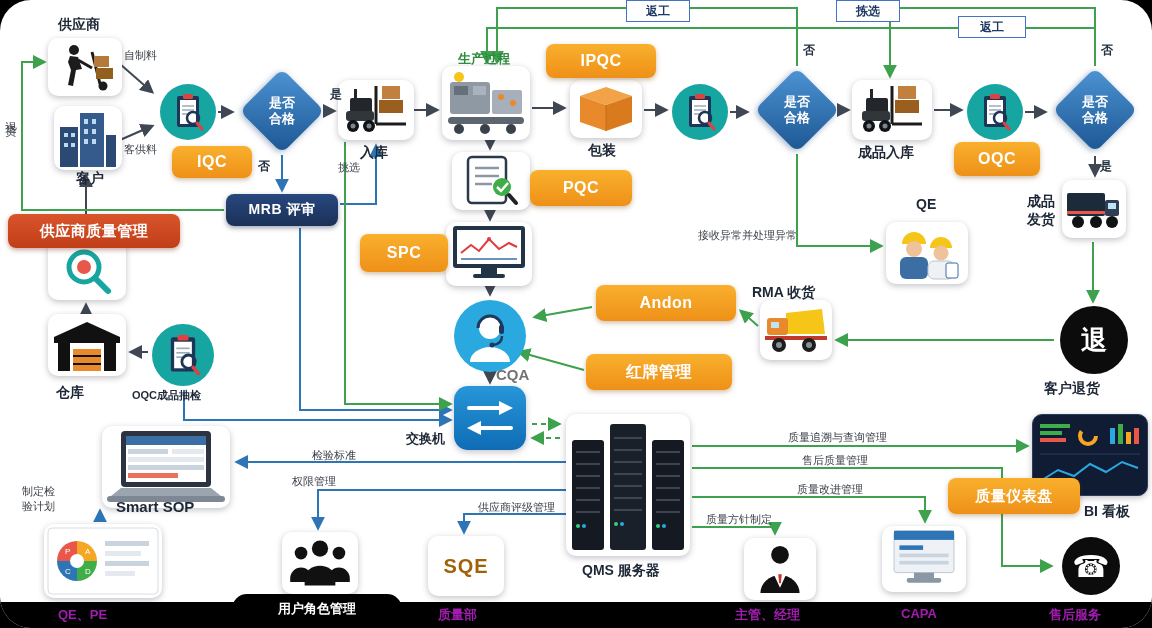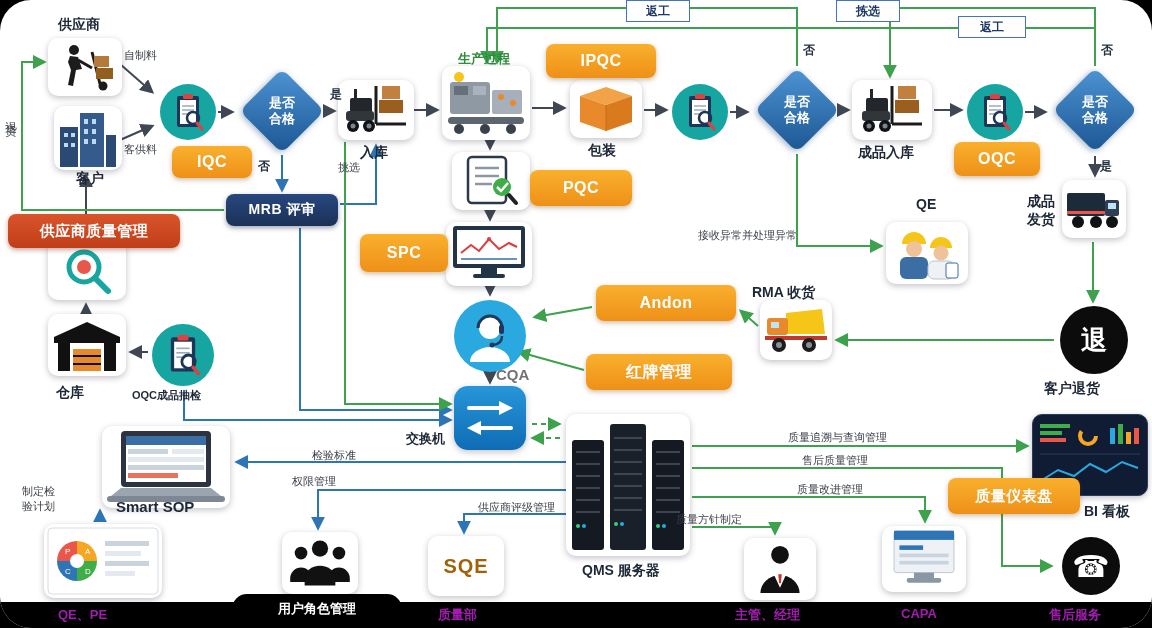--- a/index.html
+++ b/index.html
@@ -545,21 +545,21 @@
         <text x="33" y="42" font-size="30" fill="#fff" text-anchor="middle" font-family="DejaVu Sans">☎</text>
       </svg>
   </div>
 
   <div class="small" style="left:312px;top:448px">检验标准</div>
   <div class="small" style="left:292px;top:474px">权限管理</div>
   <div class="small" style="left:478px;top:500px">供应商评级管理</div>
   <div class="small" style="left:788px;top:430px">质量追溯与查询管理</div>
   <div class="small" style="left:802px;top:453px">售后质量管理</div>
   <div class="small" style="left:797px;top:482px">质量改进管理</div>
-  <div class="small" style="left:676px;top:512px">质量方针制定</div>
+  <div class="small" style="left:706px;top:512px">质量方针制定</div>
 
   <div class="strip"></div>
   <div class="pill" style="left:232px;top:594px;width:170px;height:30px">用户角色管理</div>
   <div class="wlab" style="left:58px;top:606px">QE、PE</div>
   <div class="wlab" style="left:438px;top:606px">质量部</div>
   <div class="wlab" style="left:735px;top:606px">主管、经理</div>
   <div class="wlab" style="left:901px;top:606px">CAPA</div>
   <div class="wlab" style="left:1049px;top:606px">售后服务</div>
 
 </div>

